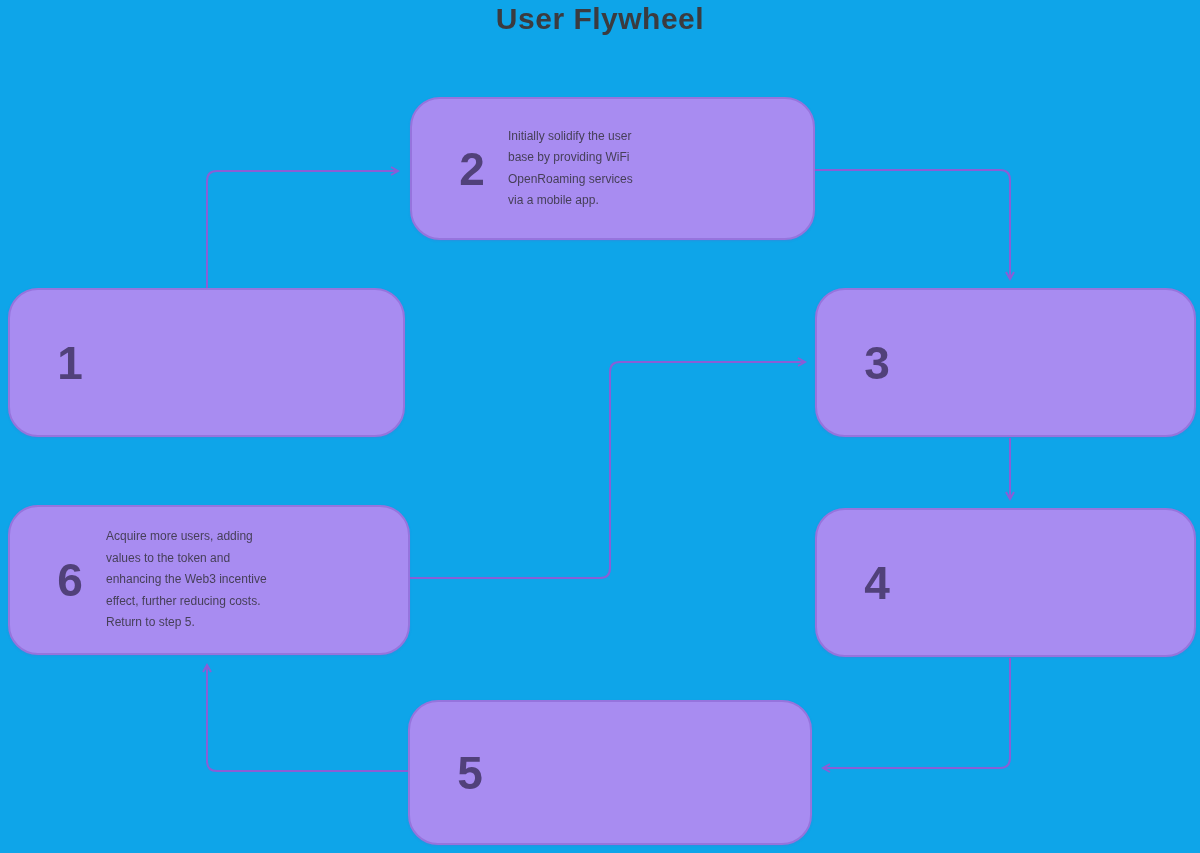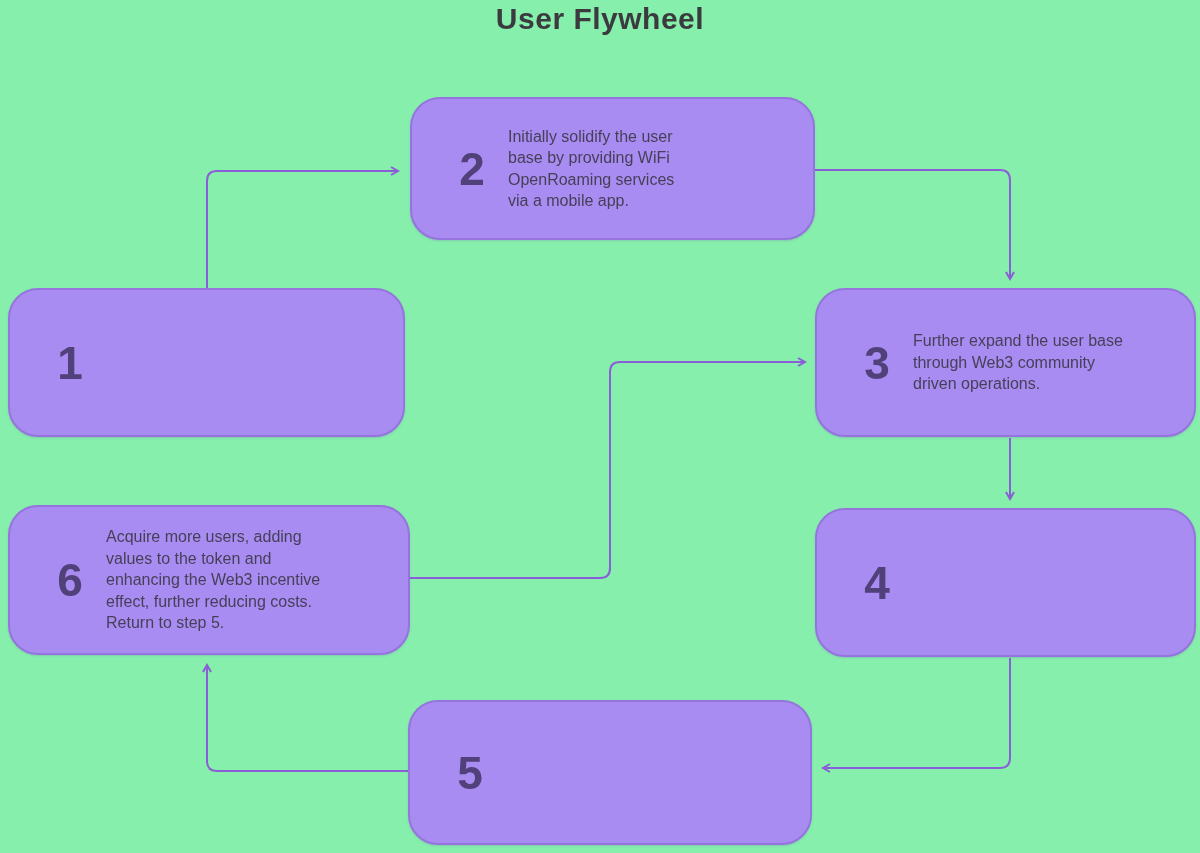--- a/index.html
+++ b/index.html
@@ -1,19 +1,19 @@
 <!DOCTYPE html>
 <html><head>
 <meta charset="utf-8">
 <style>
   html,body{margin:0;padding:0;background:#ffffff;}
   #canvas{
     position:relative;
     width:1200px;height:853px;
-    background:#86efac;
+    background:#0ea5e9;
     font-family:"Liberation Sans", sans-serif;
     overflow:hidden;
   }
   #title{
     position:absolute;
     top:2px;left:0;width:1200px;
     text-align:center;
     font-size:30px;
     font-weight:bold;
     letter-spacing:.5px;
@@ -33,21 +33,21 @@
     font-size:46px;
     font-weight:bold;
     color:#51417a;
     width:52px;
     text-align:center;
     margin-left:34px;
     flex:0 0 auto;
     line-height:1;
   }
   .step-text{
-    font-size:16px;
+    font-size:12px;
     line-height:21.5px;
     color:#463f58;
     margin-left:10px;
     white-space:pre-line;
     flex:0 1 auto;
   }
   
   #box-1{left:8px;   top:288px; width:397px; height:149px;}
   #box-2{left:410px; top:97px;  width:405px; height:143px;}
   #box-3{left:815px; top:288px; width:381px; height:149px;}
@@ -85,23 +85,20 @@
   <div id="box-2" class="step-box">
     <div class="step-number">2</div>
     <div class="step-text">Initially solidify the user
 base by providing WiFi
 OpenRoaming services
 via a mobile app.</div>
   </div>
 
   <div id="box-3" class="step-box">
     <div class="step-number">3</div>
-    <div class="step-text">Further expand the user base
-through Web3 community
-driven operations.</div>
   </div>
 
   <div id="box-4" class="step-box">
     <div class="step-number">4</div>
   </div>
 
   <div id="box-5" class="step-box">
     <div class="step-number">5</div>
   </div>
 

